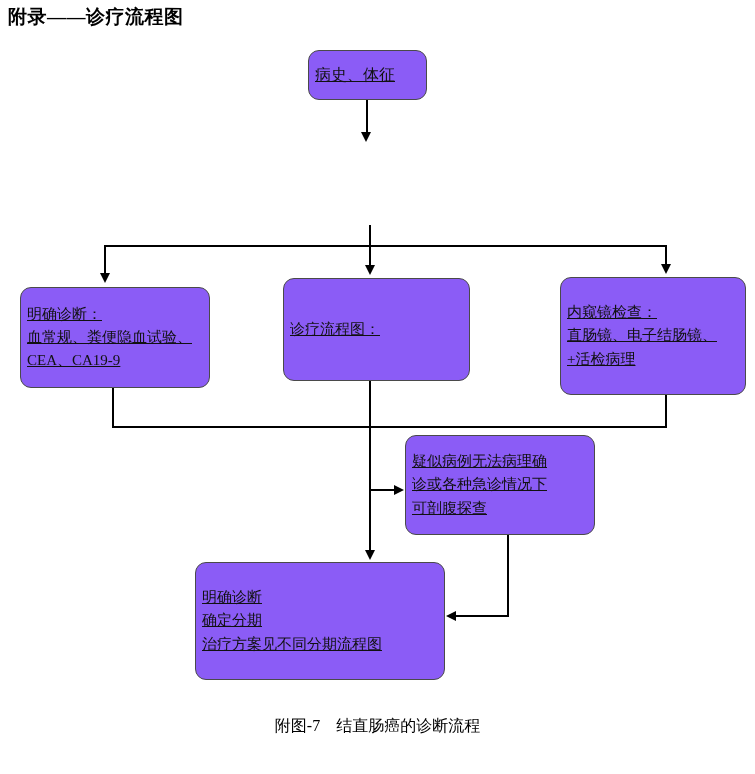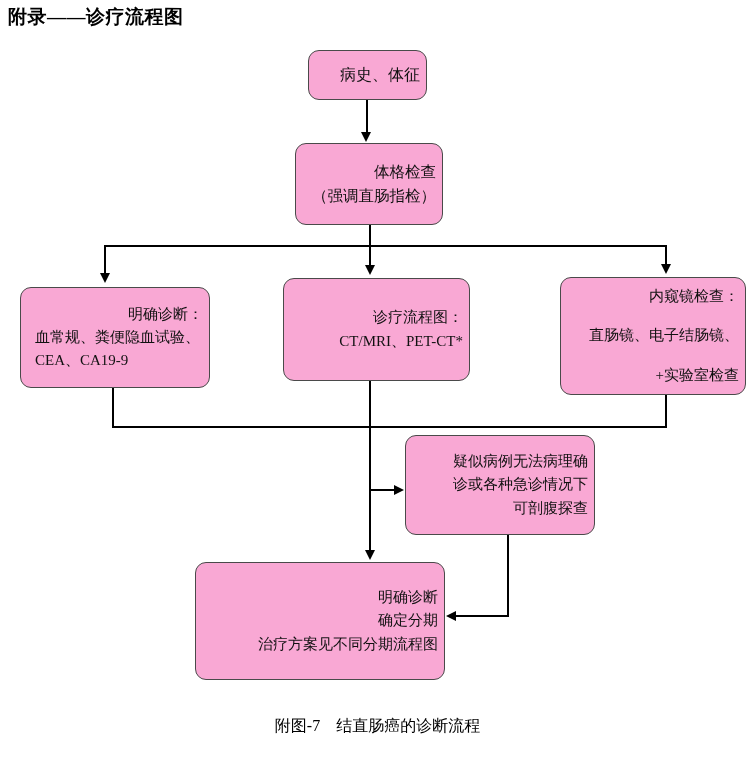--- a/index.html
+++ b/index.html
@@ -34,39 +34,40 @@
     color: #000000;
     white-space: nowrap;
   }
 
   
   .node {
     position: absolute;
     box-sizing: border-box;
     border: 1px solid #4a4a4a;
     border-radius: 11px;
-    background: #f9a8d4;
+    background: #8b5cf6;
     display: flex;
     flex-direction: column;
-    align-items: flex-end;
+    align-items: flex-start;
     justify-content: center;
     text-align: center;
     font-family: "Liberation Serif", "DejaVu Serif", serif;
     font-size: 15px;
     line-height: 1.55;
     color: #111111;
     padding: 2px 6px;
+    text-decoration: underline;
   }
   .node .ln { display: block; white-space: nowrap; }
 
   #node-history   { left: 308px; top: 50px;  width: 119px; height: 50px;  font-size: 16px; }
   #node-physical  { left: 295px; top: 143px; width: 148px; height: 82px;  font-size: 15.5px; }
   #node-lab       { left: 20px;  top: 287px; width: 190px; height: 101px; }
   #node-imaging   { left: 283px; top: 278px; width: 187px; height: 103px; }
-  #node-endoscopy { left: 560px; top: 277px; width: 186px; height: 118px; gap: 16px; }
+  #node-endoscopy { left: 560px; top: 277px; width: 186px; height: 118px; }
   #node-laparotomy{ left: 405px; top: 435px; width: 190px; height: 100px; }
   #node-diagnosis { left: 195px; top: 562px; width: 250px; height: 118px; }
 
   #node-lab .ln         { white-space: normal; }
   #node-lab .lab-body   { display: block; max-width: 168px; text-align: left; }
 
   
   .ln-v, .ln-h {
     position: absolute;
     background: #000000;
@@ -112,39 +113,34 @@
 <body>
 
 <div id="page-root">
 
   <div class="page-title">附录——诊疗流程图</div>
 
   <div class="node" id="node-history">
     <span class="ln">病史、体征</span>
   </div>
 
-  <div class="node" id="node-physical">
-    <span class="ln">体格检查</span>
-    <span class="ln">（强调直肠指检）</span>
-  </div>
 
   <div class="node" id="node-lab">
     <span class="ln">明确诊断：</span>
     <span class="ln lab-body">血常规、粪便隐血试验、CEA、CA19-9</span>
   </div>
 
   <div class="node" id="node-imaging">
     <span class="ln">诊疗流程图：</span>
-    <span class="ln">CT/MRI、PET-CT*</span>
   </div>
 
   <div class="node" id="node-endoscopy">
     <span class="ln">内窥镜检查：</span>
     <span class="ln">直肠镜、电子结肠镜、</span>
-    <span class="ln">+实验室检查</span>
+    <span class="ln">+活检病理</span>
   </div>
 
   <div class="node" id="node-laparotomy">
     <span class="ln">疑似病例无法病理确</span>
     <span class="ln">诊或各种急诊情况下</span>
     <span class="ln">可剖腹探查</span>
   </div>
 
   <div class="node" id="node-diagnosis">
     <span class="ln">明确诊断</span>

